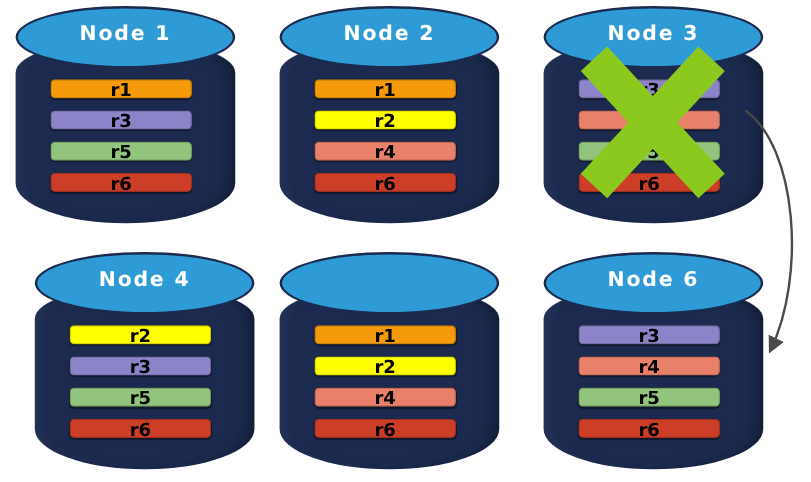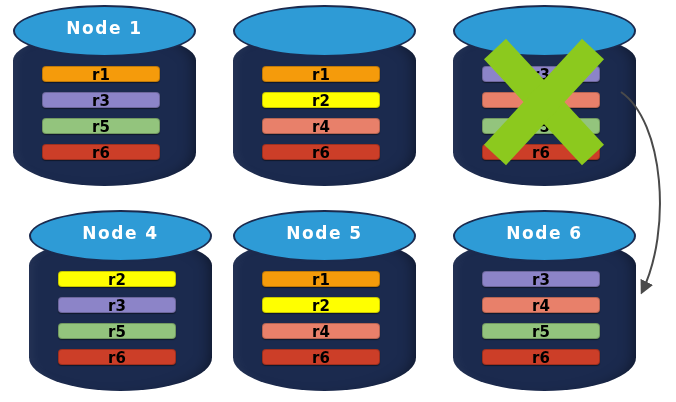--- a/index.html
+++ b/index.html
@@ -111,31 +111,33 @@
       <div class="record" style="background: rgb(245, 155, 11); border: 1px solid rgba(0, 0, 0, 0.22); box-sizing: border-box;">r1</div>
       <div class="record" style="background: rgb(140, 132, 200); border: 1px solid rgba(0, 0, 0, 0.22); box-sizing: border-box;">r3</div>
       <div class="record" style="background: rgb(147, 196, 125); border: 1px solid rgba(0, 0, 0, 0.22); box-sizing: border-box;">r5</div>
       <div class="record" style="background: rgb(204, 62, 40); border: 1px solid rgba(0, 0, 0, 0.22); box-sizing: border-box;">r6</div>
     </div>
   </div>
 
   <div class="node" style="left:233px; top:5px;">
     <div class="cyl-body" style="background: rgb(27, 42, 78);"></div>
     <div class="cyl-top" style="background: rgb(46, 155, 214); border-color: rgb(27, 42, 78);"></div>
+    <div class="node-title">Node 2</div>
     <div class="records">
       <div class="record" style="background: rgb(245, 155, 11); border: 1px solid rgba(0, 0, 0, 0.22); box-sizing: border-box;">r1</div>
       <div class="record" style="background: rgb(255, 255, 0); border: 1px solid rgba(0, 0, 0, 0.22); box-sizing: border-box;">r2</div>
       <div class="record" style="background: rgb(232, 128, 106); border: 1px solid rgba(0, 0, 0, 0.22); box-sizing: border-box;">r4</div>
       <div class="record" style="background: rgb(204, 62, 40); border: 1px solid rgba(0, 0, 0, 0.22); box-sizing: border-box;">r6</div>
     </div>
   </div>
 
   <div class="node" style="left:453px; top:5px;">
     <div class="cyl-body" style="background: rgb(27, 42, 78);"></div>
     <div class="cyl-top" style="background: rgb(46, 155, 214); border-color: rgb(27, 42, 78);"></div>
+    <div class="node-title">Node 3</div>
     <div class="records">
       <div class="record" style="background: rgb(140, 132, 200); border: 1px solid rgba(0, 0, 0, 0.22); box-sizing: border-box;">r3</div>
       <div class="record" style="background: rgb(232, 128, 106); border: 1px solid rgba(0, 0, 0, 0.22); box-sizing: border-box;">r4</div>
       <div class="record" style="background: rgb(147, 196, 125); border: 1px solid rgba(0, 0, 0, 0.22); box-sizing: border-box;">r5</div>
       <div class="record" style="background: rgb(204, 62, 40); border: 1px solid rgba(0, 0, 0, 0.22); box-sizing: border-box;">r6</div>
     </div>
     <svg class="x-mark" viewBox="0 0 183 181">
       <g stroke="#8CC91E" stroke-width="30" stroke-linecap="butt" fill="none">
         <line x1="42" y1="44" x2="140" y2="150"></line>
         <line x1="140" y1="44" x2="42" y2="150"></line>
@@ -151,21 +153,20 @@
       <div class="record" style="background: rgb(255, 255, 0); border: 1px solid rgba(0, 0, 0, 0.22); box-sizing: border-box;">r2</div>
       <div class="record" style="background: rgb(140, 132, 200); border: 1px solid rgba(0, 0, 0, 0.22); box-sizing: border-box;">r3</div>
       <div class="record" style="background: rgb(147, 196, 125); border: 1px solid rgba(0, 0, 0, 0.22); box-sizing: border-box;">r5</div>
       <div class="record" style="background: rgb(204, 62, 40); border: 1px solid rgba(0, 0, 0, 0.22); box-sizing: border-box;">r6</div>
     </div>
   </div>
 
   <div class="node" style="left:233px; top:210px;">
     <div class="cyl-body" style="background: rgb(27, 42, 78);"></div>
     <div class="cyl-top" style="background: rgb(46, 155, 214); border-color: rgb(27, 42, 78);"></div>
-    <div class="node-title">Node 5</div>
     <div class="records">
       <div class="record" style="background: rgb(245, 155, 11); border: 1px solid rgba(0, 0, 0, 0.22); box-sizing: border-box;">r1</div>
       <div class="record" style="background: rgb(255, 255, 0); border: 1px solid rgba(0, 0, 0, 0.22); box-sizing: border-box;">r2</div>
       <div class="record" style="background: rgb(232, 128, 106); border: 1px solid rgba(0, 0, 0, 0.22); box-sizing: border-box;">r4</div>
       <div class="record" style="background: rgb(204, 62, 40); border: 1px solid rgba(0, 0, 0, 0.22); box-sizing: border-box;">r6</div>
     </div>
   </div>
 
   <div class="node" style="left:453px; top:210px;">
     <div class="cyl-body" style="background: rgb(27, 42, 78);"></div>

